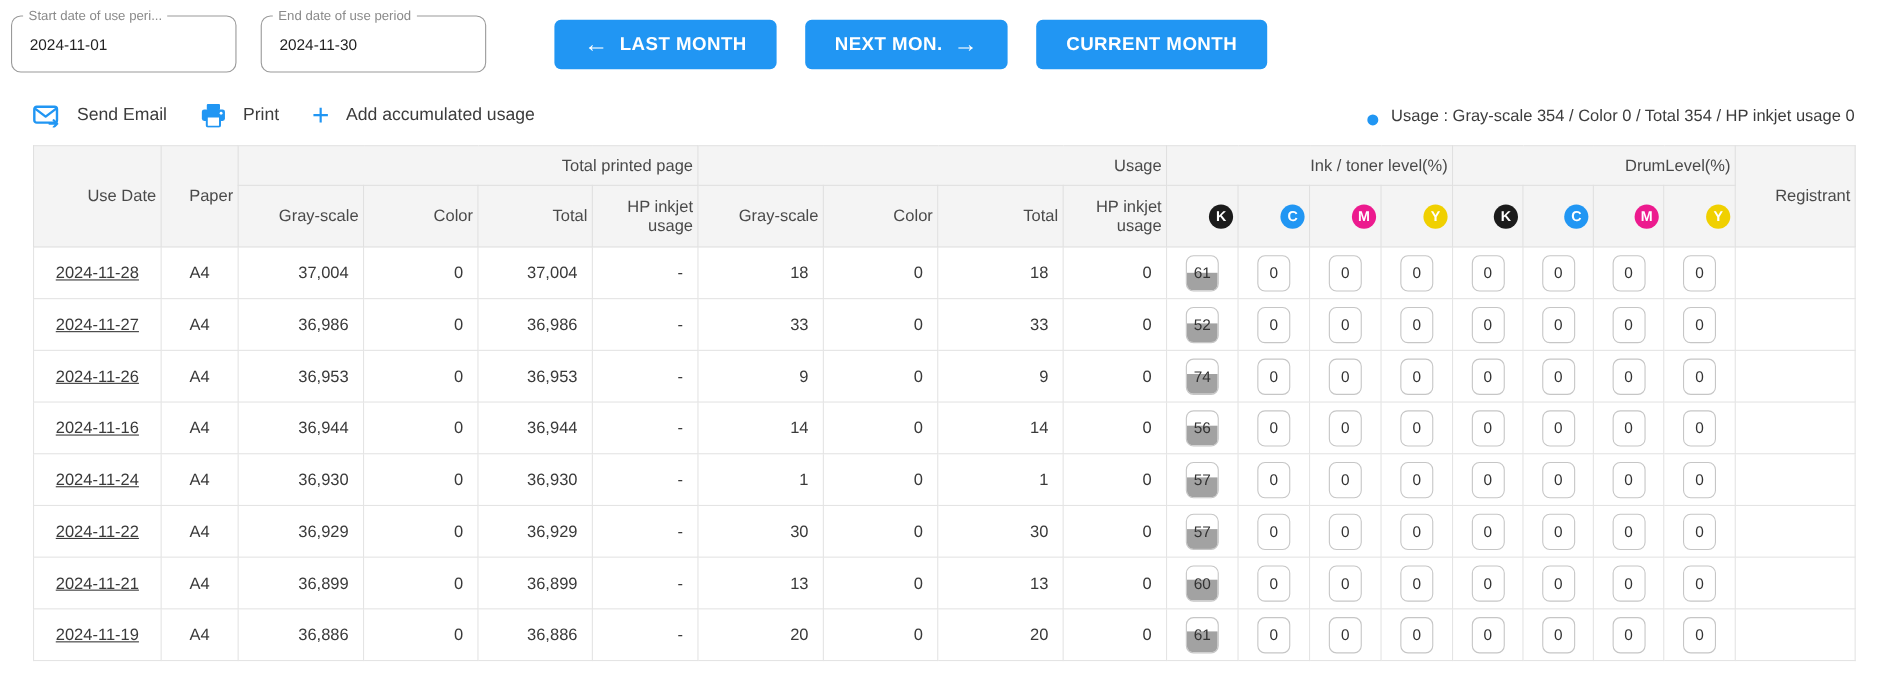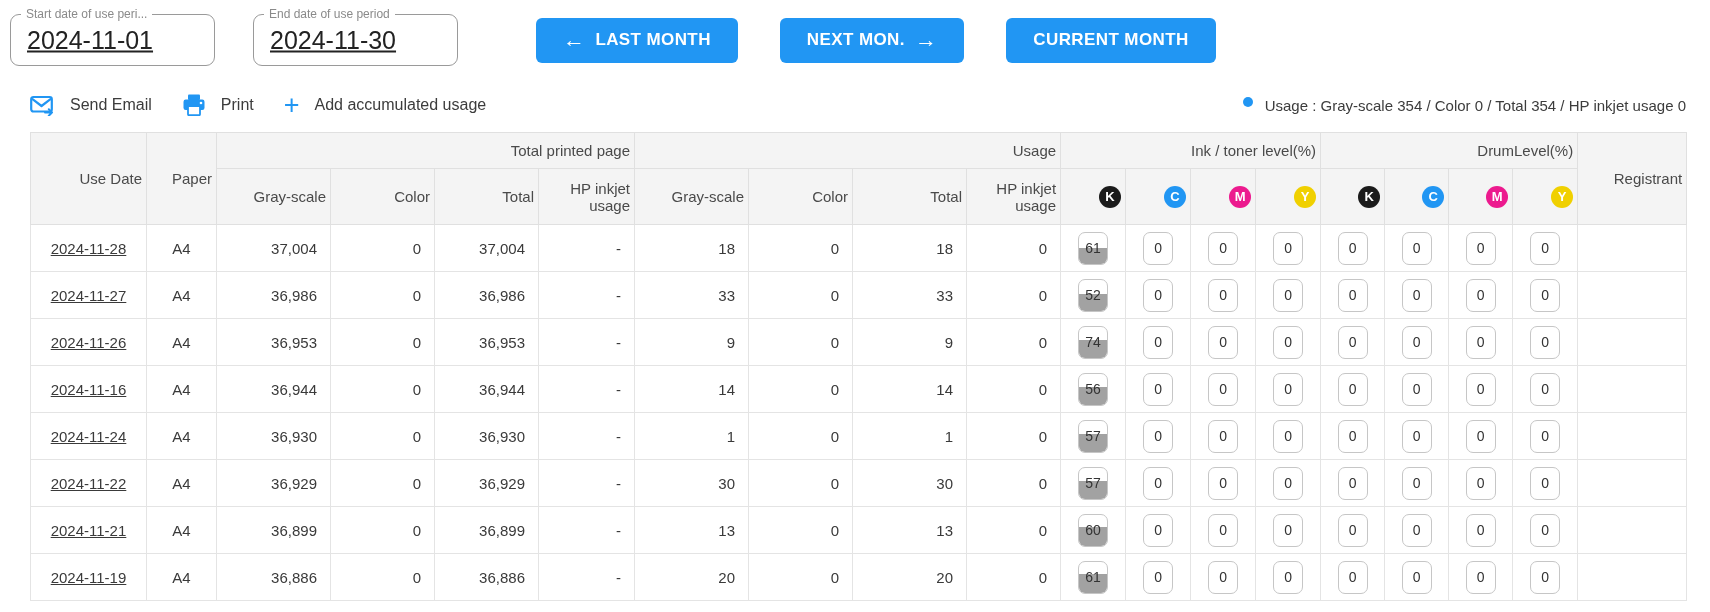--- a/index.html
+++ b/index.html
@@ -6,35 +6,35 @@
   html,body { background:#fff; }
   body {
     width:1710px; height:612px; overflow:hidden;
     font-family:"Liberation Sans", sans-serif;
     color:#3a3a3a;
   }
 
   
   .top-controls {
     display:flex; align-items:center;
-    padding:14px 0 0 10px; height:66px;gap:16px;
+    padding:14px 0 0 10px; height:66px;
   }
   .date-field {
     position:relative; width:205px; height:52px;
     border:1px solid #9a9a9a; border-radius:9px; background:#fff;
     margin-right:22px;
   }
   .date-label {
     position:absolute; top:-8px; left:10px; background:#fff;
     padding:0 5px; font-size:12px; color:#8a8a8a;
     max-width:180px; white-space:nowrap; overflow:hidden;
   }
   .date-value {
     position:absolute; left:16px; top:50%; transform:translateY(-50%);
-    font-size:25px; color:#222;text-decoration:underline;
+    font-size:14px; color:#222;
   }
   .btn {
     display:inline-flex; align-items:center; justify-content:center; gap:10px;
     height:45px; padding:0 27px; margin-left:26px;
     background:#2196f3; color:#fff; border:none; border-radius:6px;
     font-family:"Liberation Sans", sans-serif;
     font-size:17px; font-weight:bold; letter-spacing:0.4px; cursor:pointer;
   }
   .btn .arrow { font-size:22px; font-weight:bold; line-height:1; }
   .btn:first-of-type { margin-left:40px; }
@@ -44,21 +44,21 @@
     display:flex; align-items:center;
     margin:24px 24px 12px 30px; height:30px;
   }
   .tool {
     display:inline-flex; align-items:center; gap:15px;
     margin-right:30px; font-size:16px; color:#3c3c3c; cursor:pointer;
   }
   .tool svg { display:block; }
   .plus-glyph { color:#2196f3; font-size:27px; font-weight:300; line-height:1; }
   .summary {
-    margin-left:auto; display:flex; align-items:flex-start; gap:12px;
+    margin-left:auto; display:flex; align-items:flex-end; gap:12px;
     font-size:15px; color:#3c3c3c;
   }
   .summary-dot { width:10px; height:10px; border-radius:50%; background:#2196f3; }
 
   
   table {
     border-collapse:collapse; table-layout:fixed;
     margin-left:30px; width:1656px; font-size:15px;
   }
   th {

